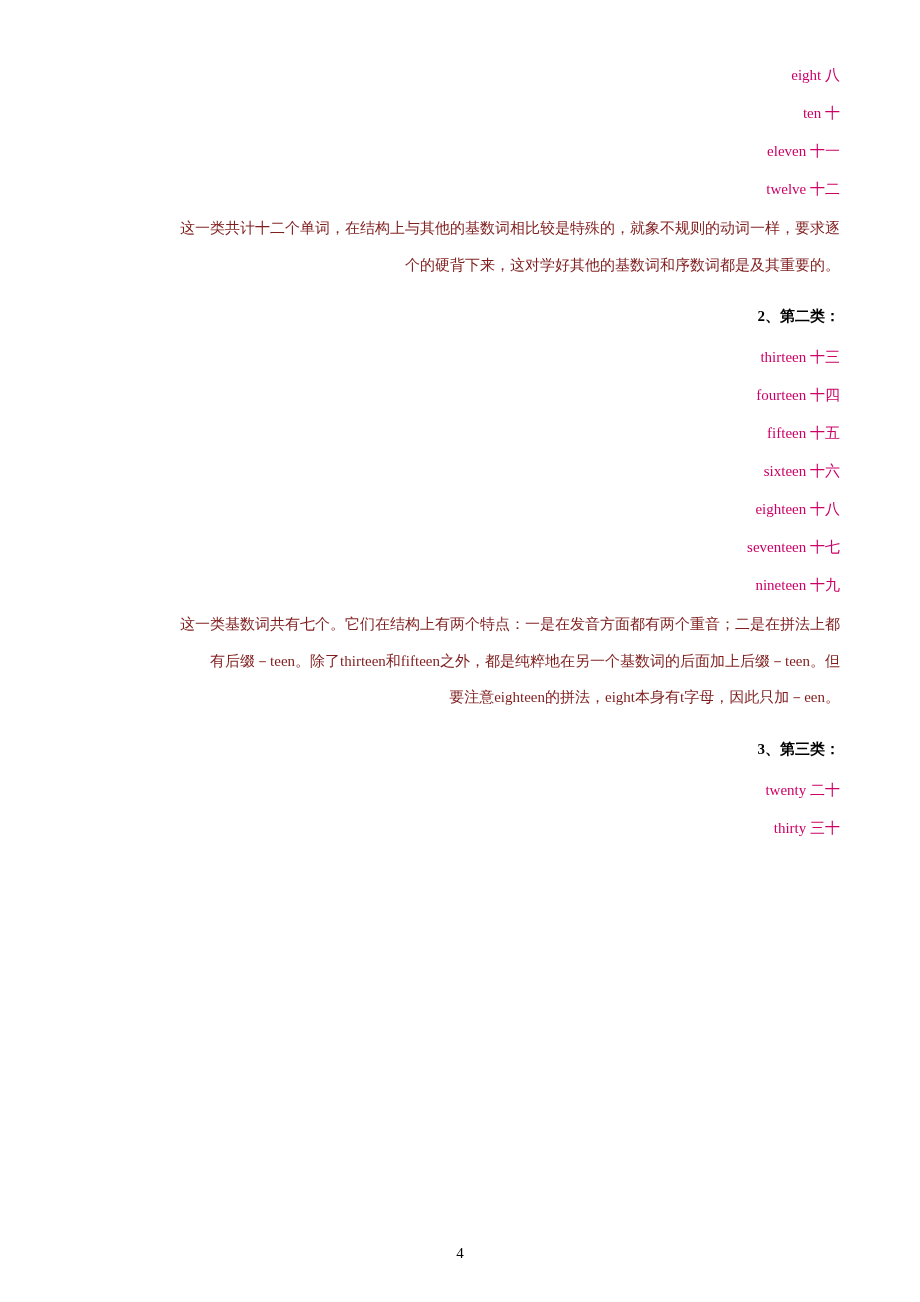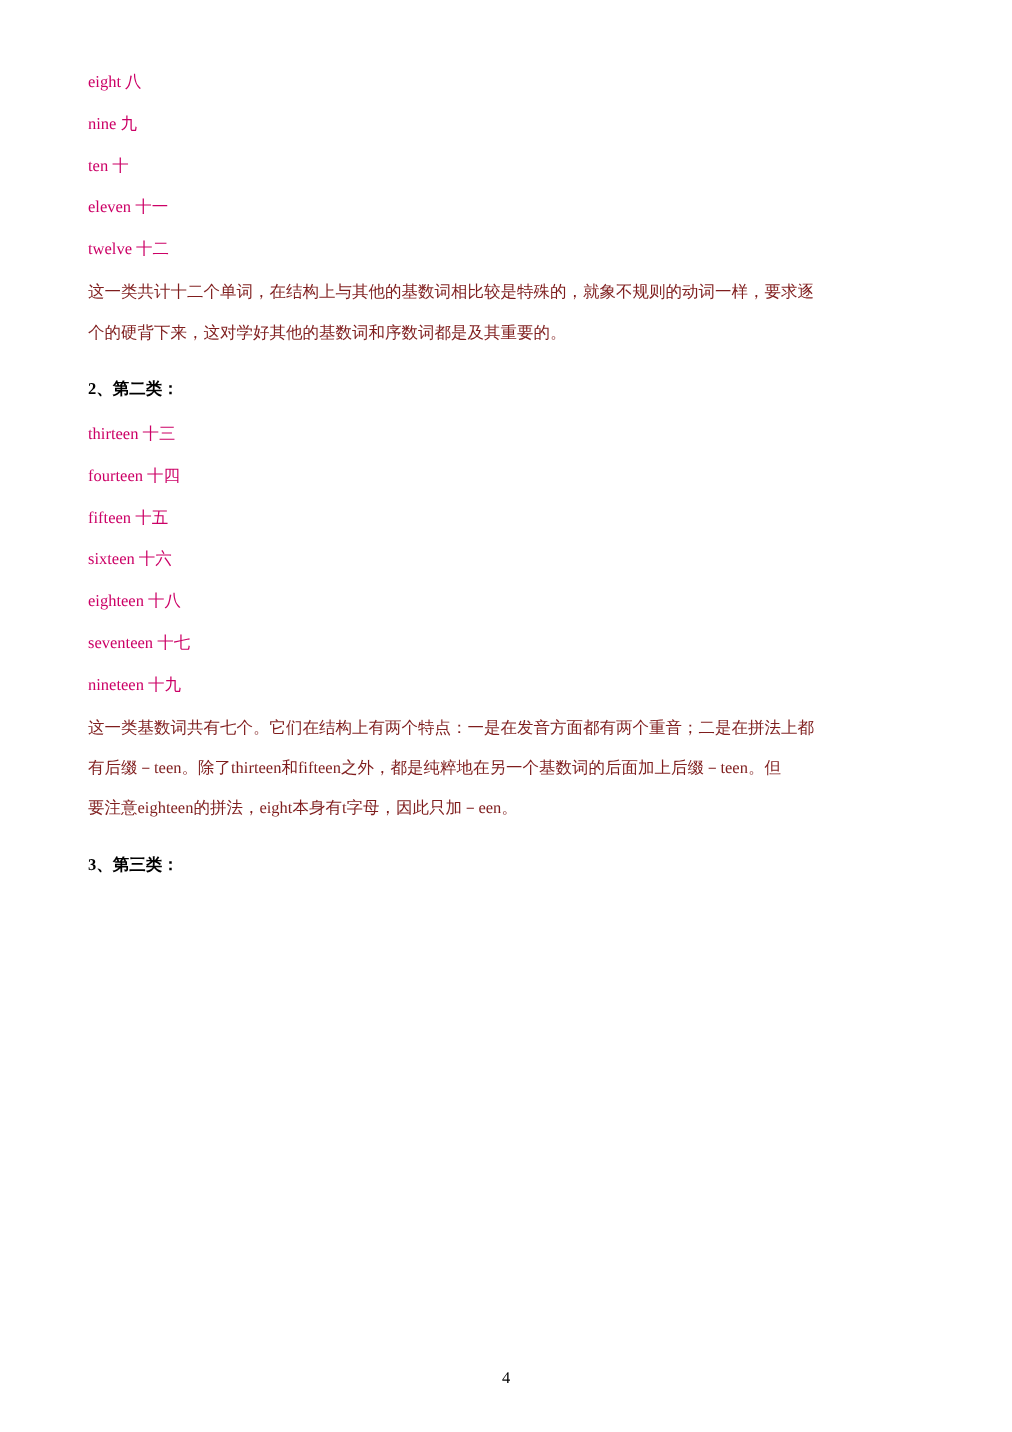--- a/index.html
+++ b/index.html
@@ -1,18 +1,19 @@
 <!DOCTYPE html>
 <html><head>
   <meta charset="utf-8">
   <style>
     * {
       margin: 0;
       padding: 0;
       box-sizing: border-box;
+      text-align: right;
     }
 
     body {
       width: 920px;
       min-height: 1302px;
       background: #ffffff;
       font-family: "SimSun", "宋体", serif;
       font-size: 16px;
       color: #000000;
       position: relative;
@@ -58,21 +59,20 @@
       font-size: 15px;
     }
   </style>
 </head>
 <body>
 
 <div class="page-content">
 
   <div class="section-block">
     <div class="word-item">eight 八</div>
-    <div class="word-item">nine 九</div>
     <div class="word-item">ten 十</div>
     <div class="word-item">eleven 十一</div>
     <div class="word-item">twelve 十二</div>
   </div>
 
   <div class="section-block">
     <div class="body-text">这一类共计十二个单词，在结构上与其他的基数词相比较是特殊的，就象不规则的动词一样，要求逐</div>
     <div class="body-text">个的硬背下来，这对学好其他的基数词和序数词都是及其重要的。</div>
   </div>
 
@@ -89,16 +89,20 @@
   </div>
 
   <div class="section-block">
     <div class="body-text">这一类基数词共有七个。它们在结构上有两个特点：一是在发音方面都有两个重音；二是在拼法上都</div>
     <div class="body-text">有后缀－teen。除了thirteen和fifteen之外，都是纯粹地在另一个基数词的后面加上后缀－teen。但</div>
     <div class="body-text">要注意eighteen的拼法，eight本身有t字母，因此只加－een。</div>
   </div>
 
   <div class="section-heading" style="margin-top: 24px;">3、第三类：</div>
 
+  <div class="section-block">
+    <div class="word-item">twenty 二十</div>
+    <div class="word-item">thirty 三十</div>
+  </div>
 
 </div>
 
 <div class="page-number">4</div>
 
 </body></html>

